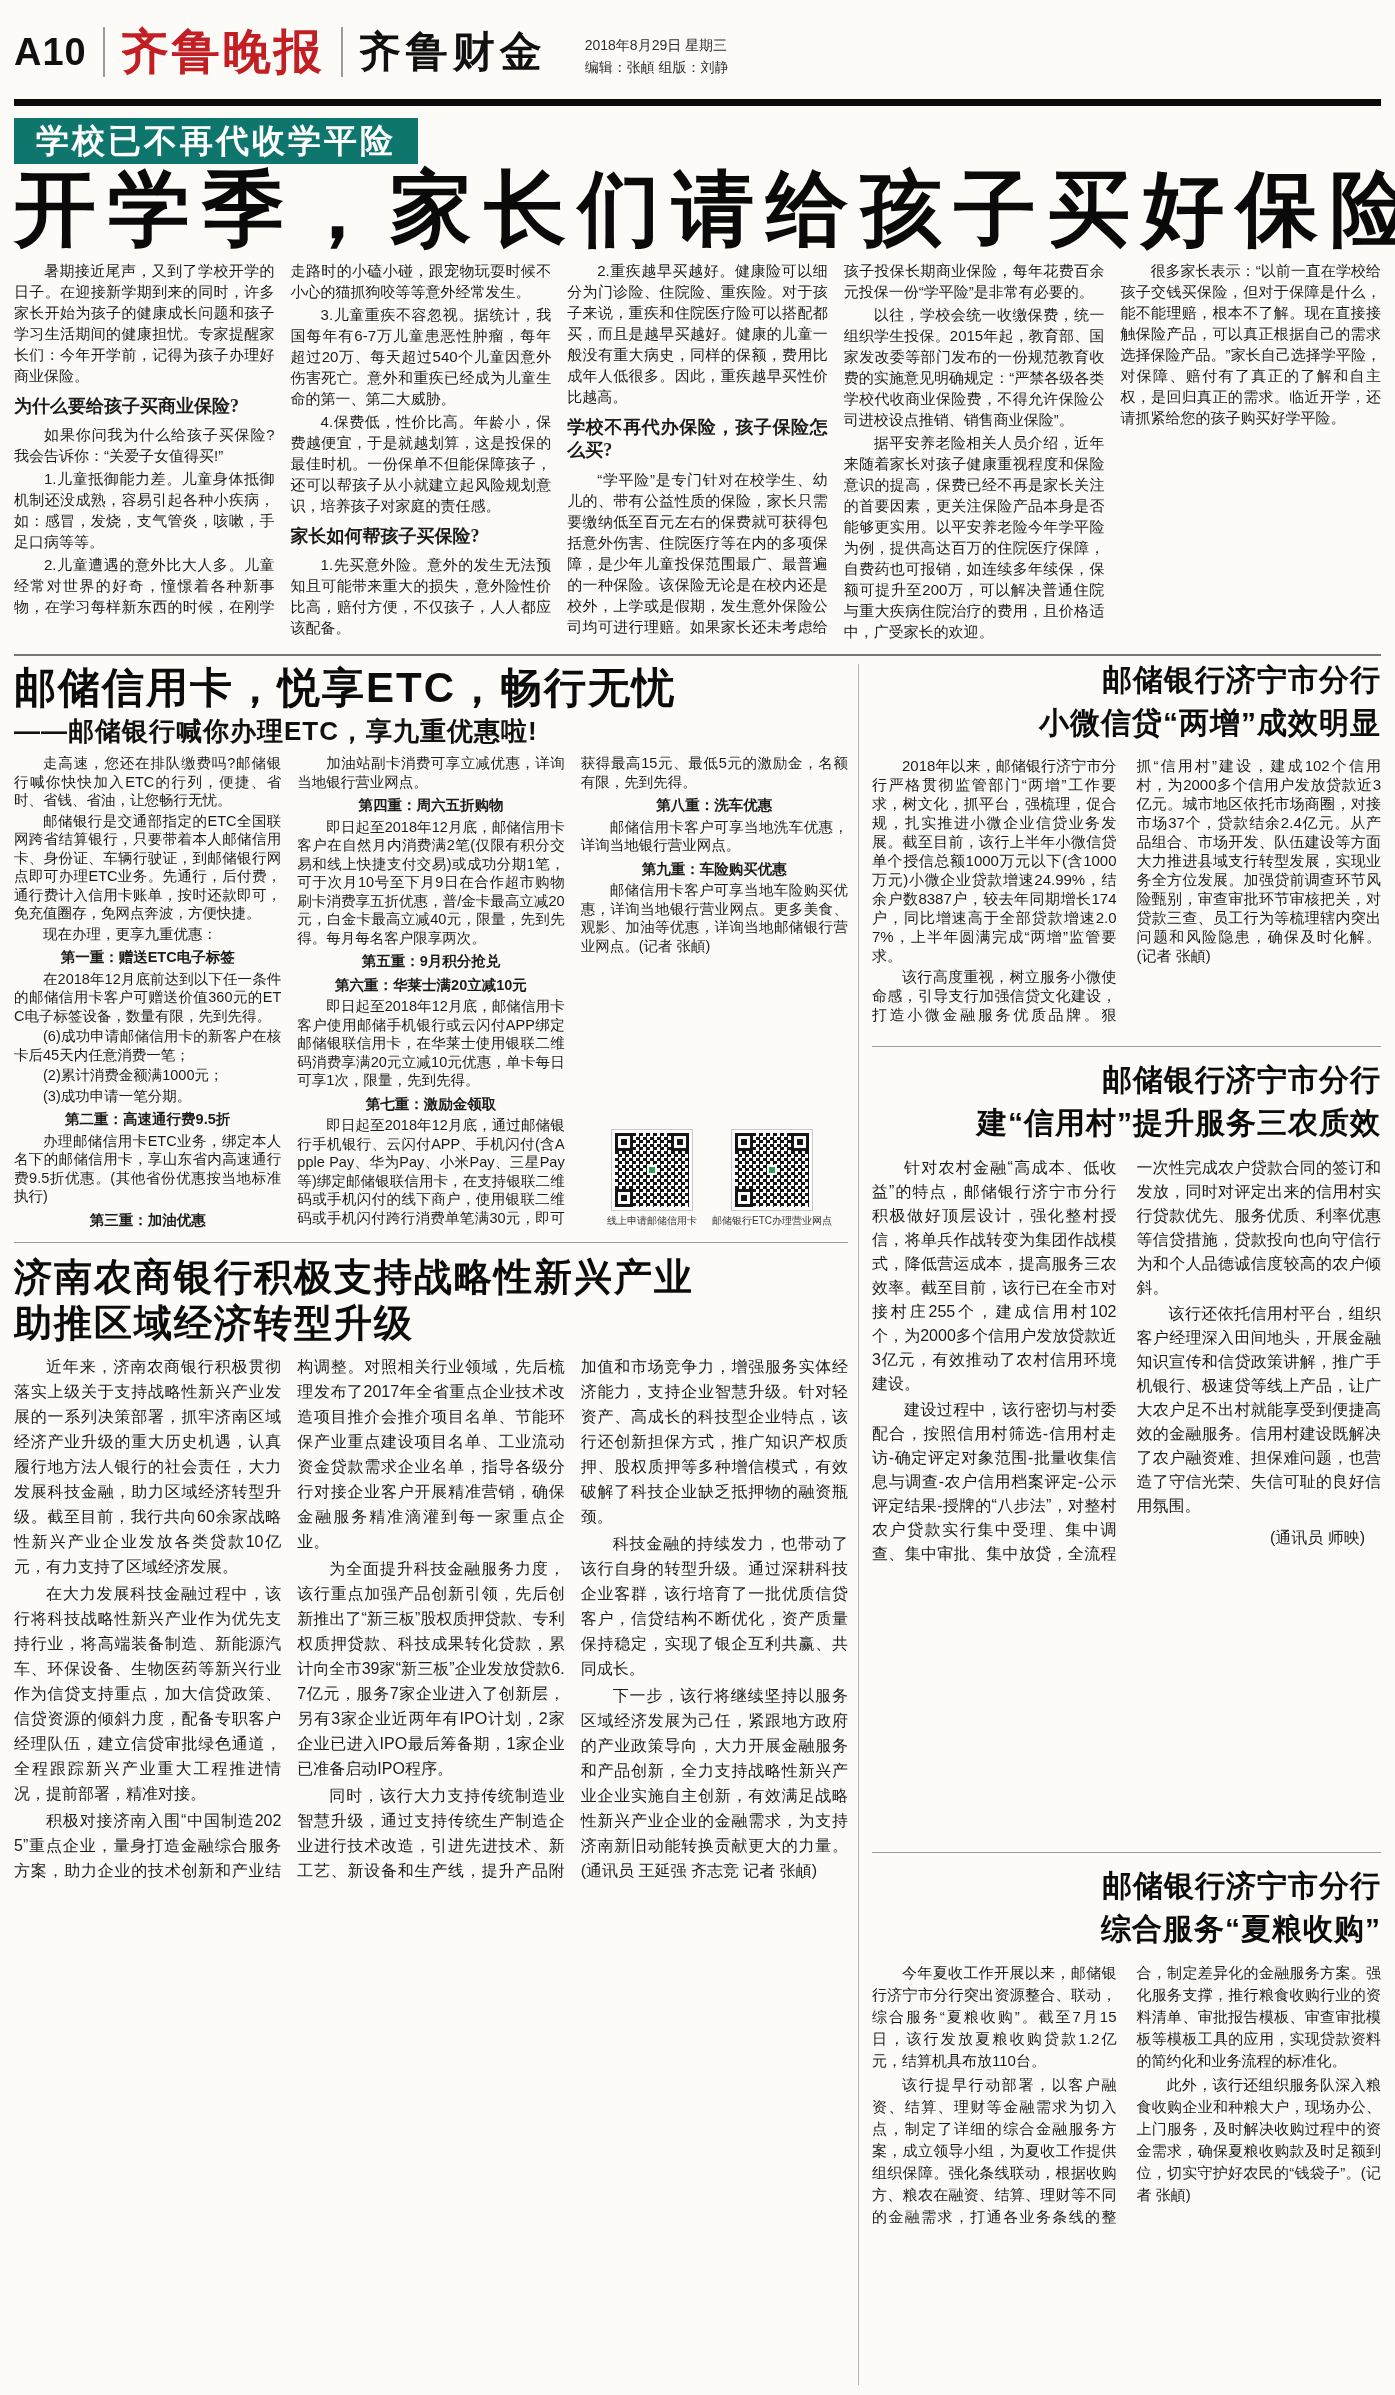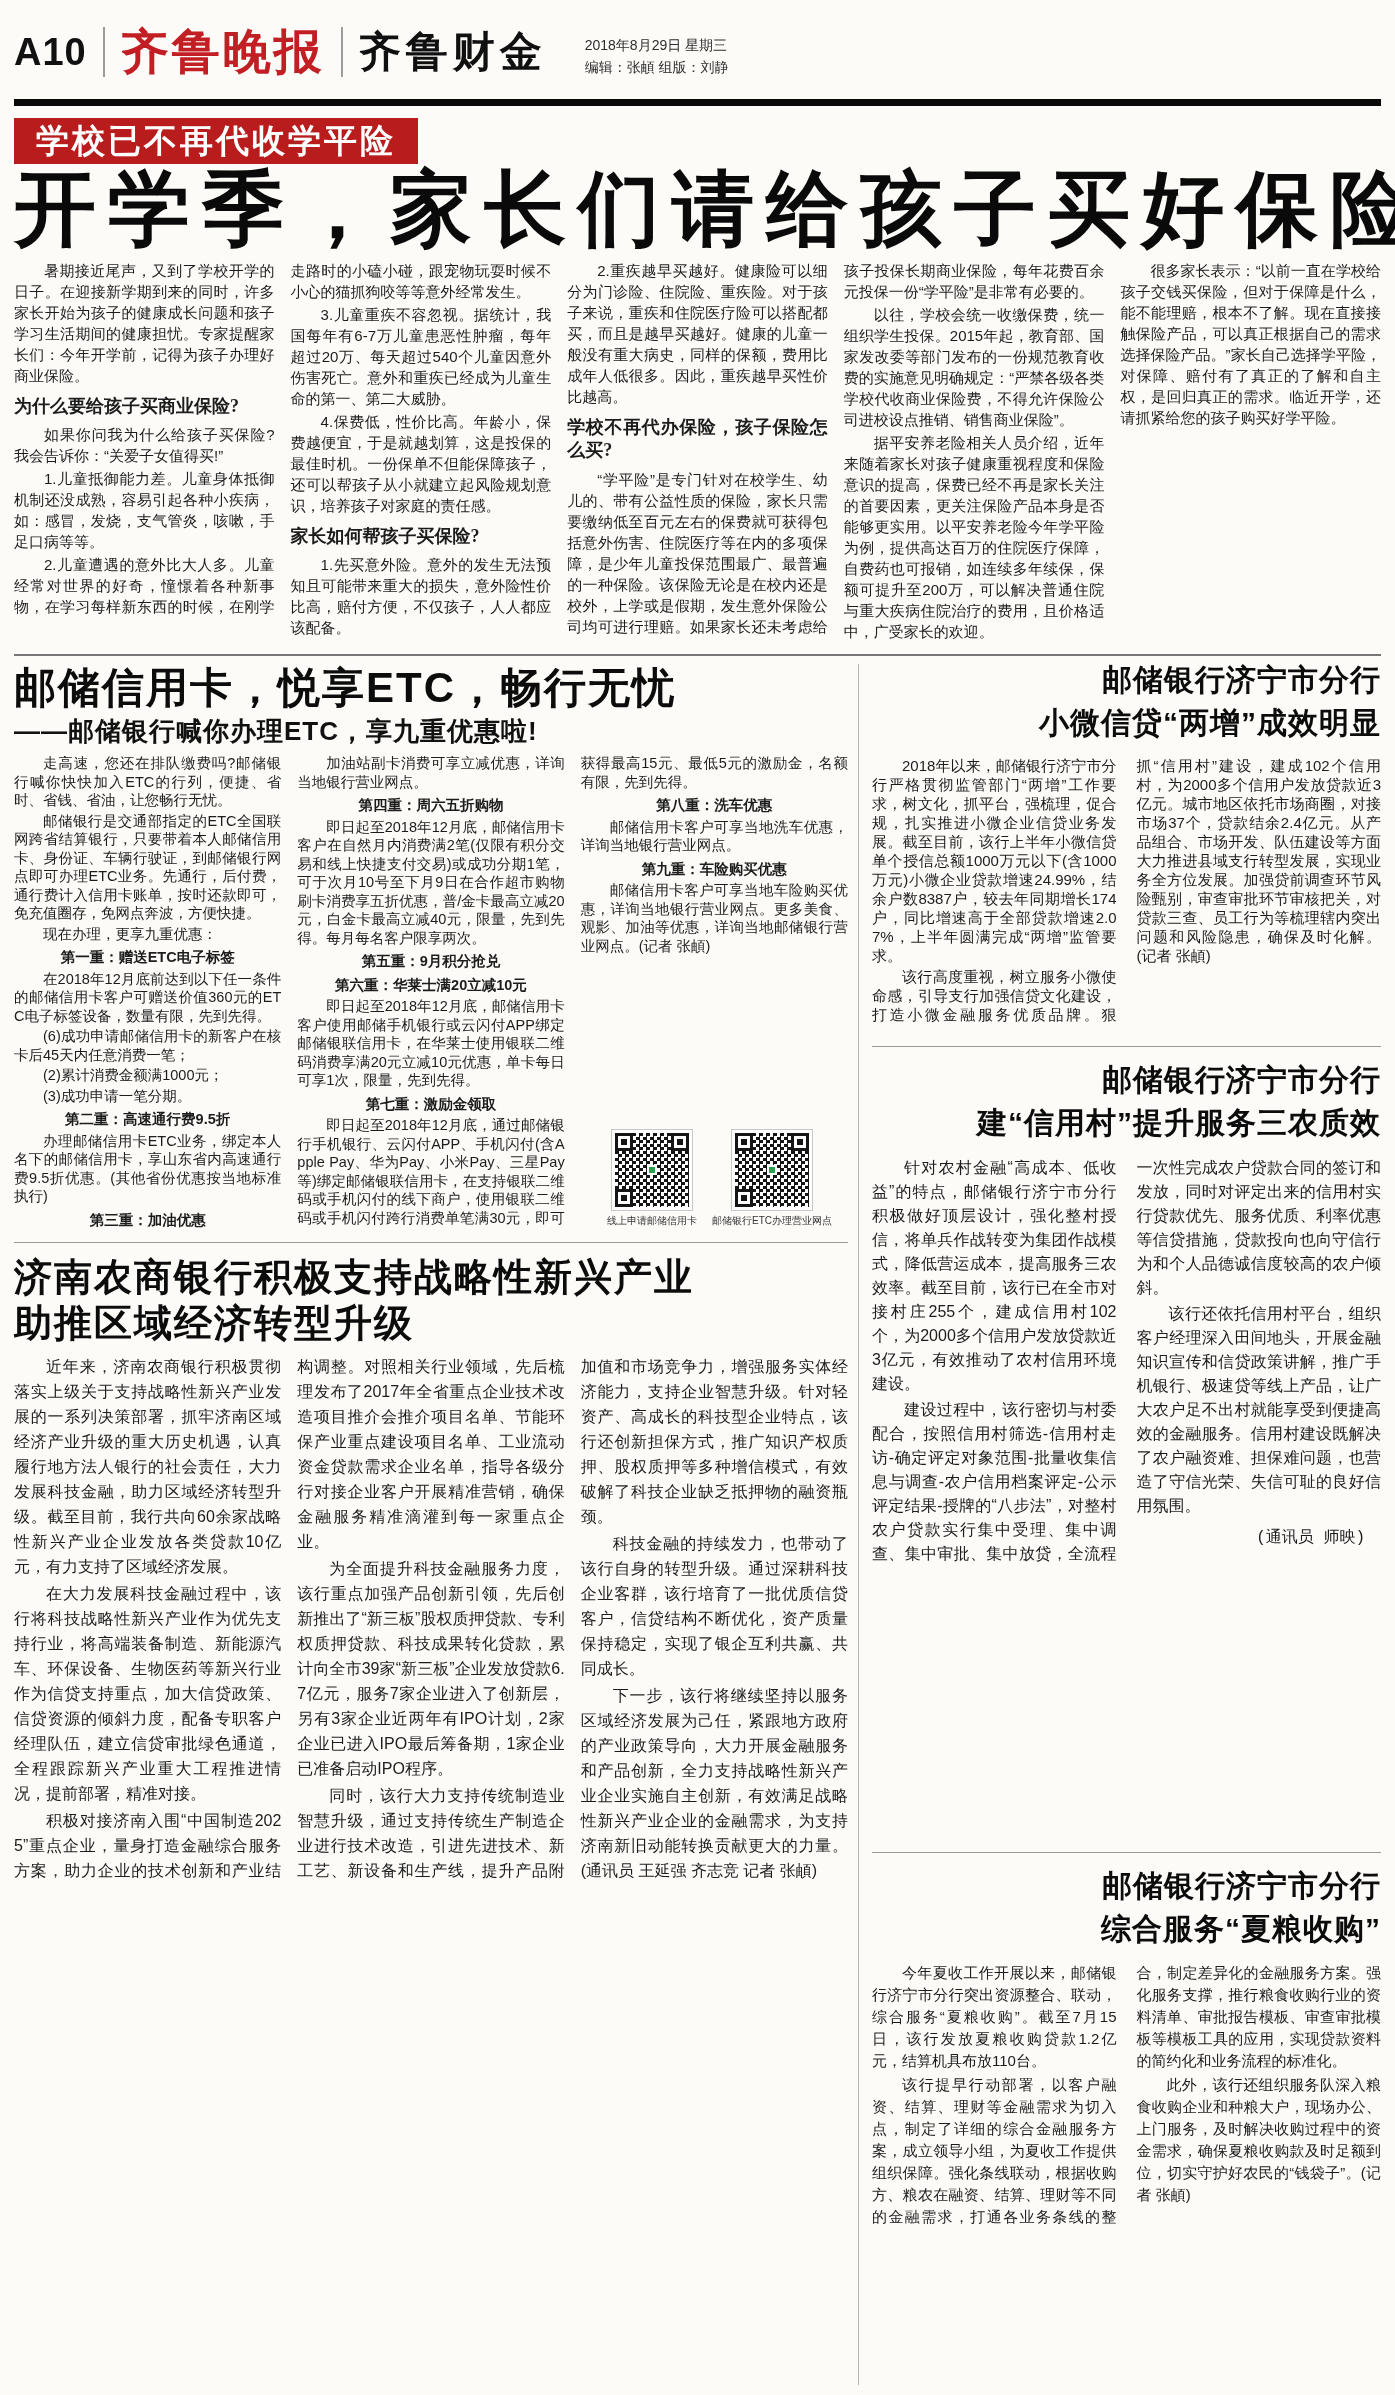--- a/index.html
+++ b/index.html
@@ -11,21 +11,21 @@
   }
   
   .hdr { position:absolute; left:14px; top:12px; right:14px; height:80px; display:flex; align-items:center; }
   .pageno { font-size:38px; font-weight:bold; letter-spacing:1px; color:#111; }
   .vsep { width:2px; height:50px; background:#9c9c9c; margin:0 16px; }
   .masthead { font-family:"Liberation Serif","DejaVu Serif",serif; font-weight:900; font-size:48px; color:#c21f24; letter-spacing:3px; }
   .secttl { font-size:42px; font-weight:900; letter-spacing:5px; color:#101010; }
   .dateblk { margin-left:38px; font-size:14px; color:#2d2d2d; line-height:22px; padding-top:8px; }
   .topbar { position:absolute; left:14px; right:14px; top:99px; height:7px; background:#0a0a0a; }
   
-  .kicker { position:absolute; left:14px; top:118px; height:46px; line-height:46px; background:#b91c1c; color:#fff;
+  .kicker { position:absolute; left:14px; top:118px; height:46px; line-height:46px; background:#0f766e; color:#fff;
             font-size:33px; font-weight:bold; padding:0 22px; letter-spacing:3px; }
   .mainhead { position:absolute; left:14px; top:168px; width:1367px; font-size:82px; line-height:1;
               font-weight:900; letter-spacing:12px; color:#0a0a0a; white-space:nowrap; }
   .body { text-align:justify; color:#1c1c1c; overflow:hidden; word-break:break-all; }
   .main-body { position:absolute; left:14px; top:260px; width:1367px; height:388px;
                column-count:5; column-gap:16px; column-fill:auto; font-size:15px; line-height:21px; }
   
   .hrule { position:absolute; height:1px; background:#9a9a9a; }
   .r-main { left:14px; right:14px; top:654px; height:2px; background:#777; }
   .r-jn   { left:14px; width:834px; top:1242px; }
@@ -59,21 +59,21 @@
   .r1h{top:658px} .r2h{top:1058px} .r3h{top:1864px}
   .rbody { position:absolute; left:872px; width:509px; column-count:2; column-gap:20px; }
   .r1b{top:756px; height:284px; font-size:15px; line-height:19px; column-fill:auto;}
   .r2b{top:1156px; height:686px; font-size:16px; line-height:24px; column-fill:balance;}
   .r3b{top:1962px; height:420px; font-size:15px; line-height:22px; column-fill:balance;}
   
   .para { margin:0 0 2px; }
   .t-p  { text-indent:2em; }
   .t-h  { font-weight:bold; font-size:1.2em; line-height:1.3; margin:9px 0 6px;font-family:Liberation Serif, serif; }
   .t-th { font-weight:bold; text-align:center; margin:5px 0 3px; }
-  .t-by { text-align:right; padding-right:1em; margin-top:8px;font-family:Liberation Mono, monospace; }
+  .t-by { text-align:right; padding-right:1em; margin-top:8px; }
 </style>
 </head>
 <body>
 
 <div class="page">
 
   <div class="hdr">
     <span class="pageno">A10</span>
     <span class="vsep"></span>
     <span class="masthead">齐鲁晚报</span>

